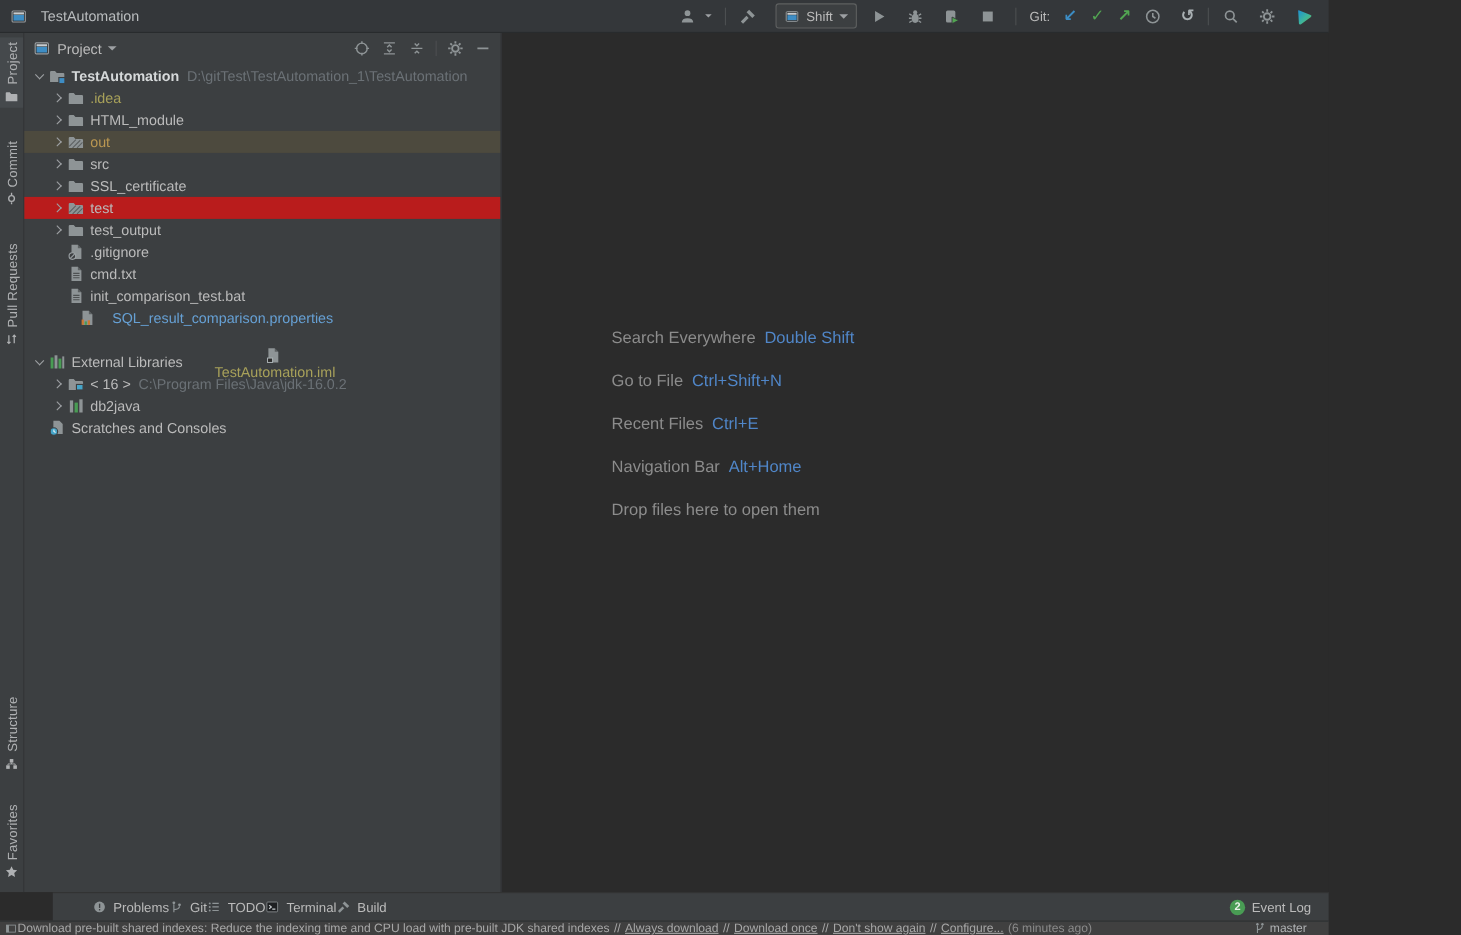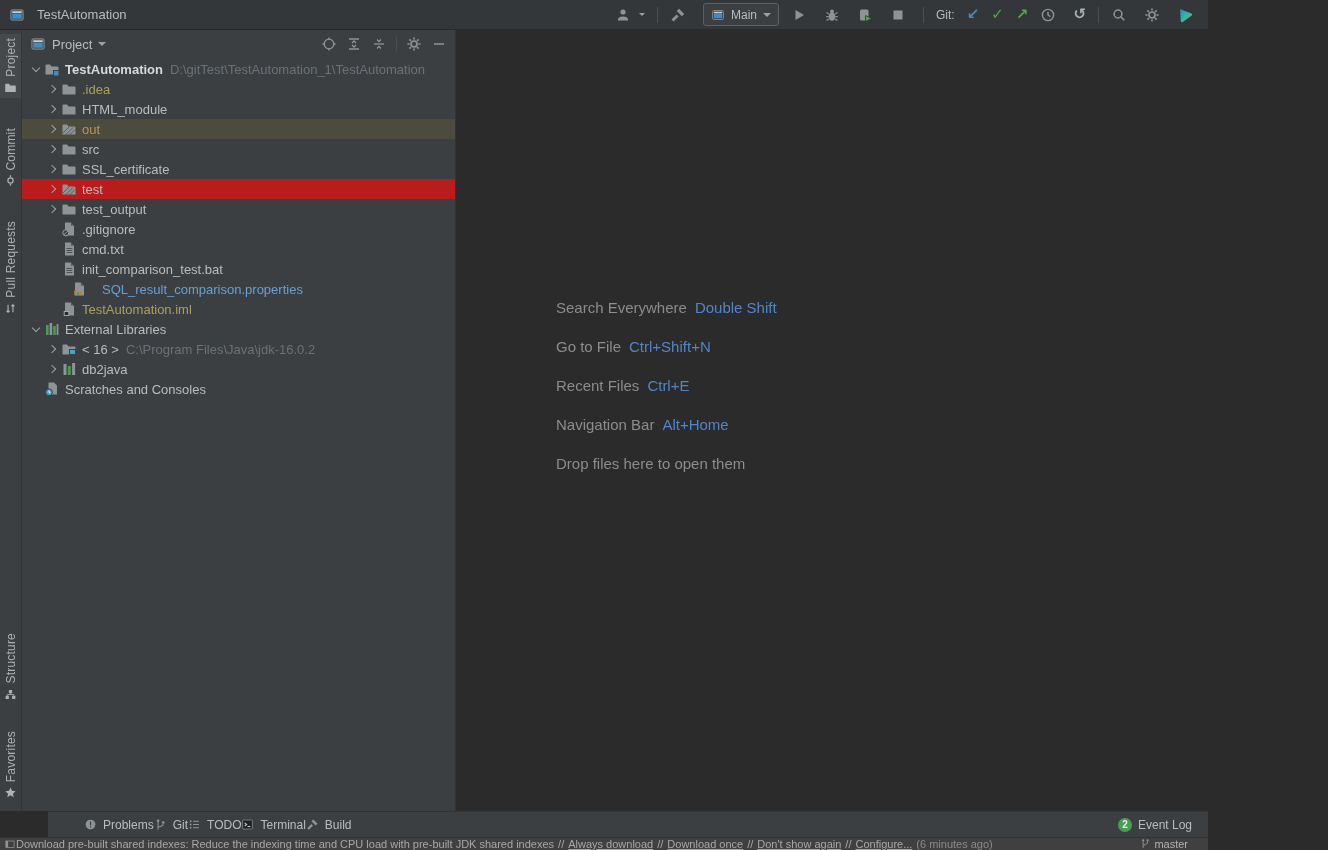--- a/index.html
+++ b/index.html
@@ -297,21 +297,21 @@
           <svg width="16" height="16">
             <use href="#i-hammer"></use>
           </svg>
         </span>
       <div class="runconfig">
         <span class="ic" style="width:14px;height:14px;flex:0 0 14px;margin:0">
             <svg width="14" height="14" viewBox="0 0 16 16">
               <use href="#i-window"></use>
             </svg>
           </span>
-        <span>Main</span>
+        <span>Shift</span>
         <span class="caret"></span>
       </div>
       <span class="ic" style="color:#52a552">
           <svg width="16" height="16">
             <use href="#i-play"></use>
           </svg>
         </span>
       <span class="ic" style="color:#52a552">
           <svg width="16" height="16">
             <use href="#i-bug"></use>
@@ -556,21 +556,21 @@
         <div class="row" style="padding-left: 23px; gap: 10px;">
     <span class="chev none"></span>
     <span class="ic" data-icon="file-props">
             <svg width="16" height="16" viewBox="0 0 16 16">
               <use href="#i-file-props"></use>
             </svg>
           </span>
     <span class="t-label c-modified">SQL_result_comparison.properties</span>
 
   </div>
-        <div class="row" style="padding-left: 23px;">
+        <div class="row" style="padding-left: 23px; flex-direction: column;">
     <span class="chev none"></span>
     <span class="ic" data-icon="file-iml">
             <svg width="16" height="16" viewBox="0 0 16 16">
               <use href="#i-file-iml"></use>
             </svg>
           </span>
     <span class="t-label c-ignored">TestAutomation.iml</span>
 
   </div>
         <div class="row" style="padding-left: 6px;">

